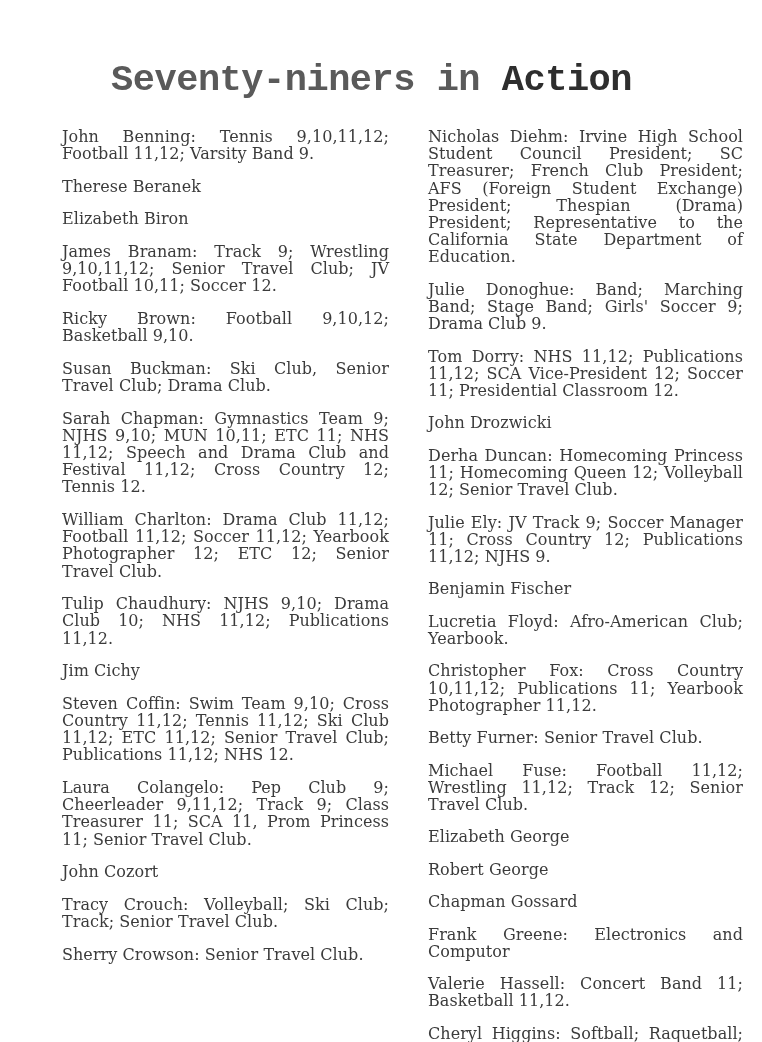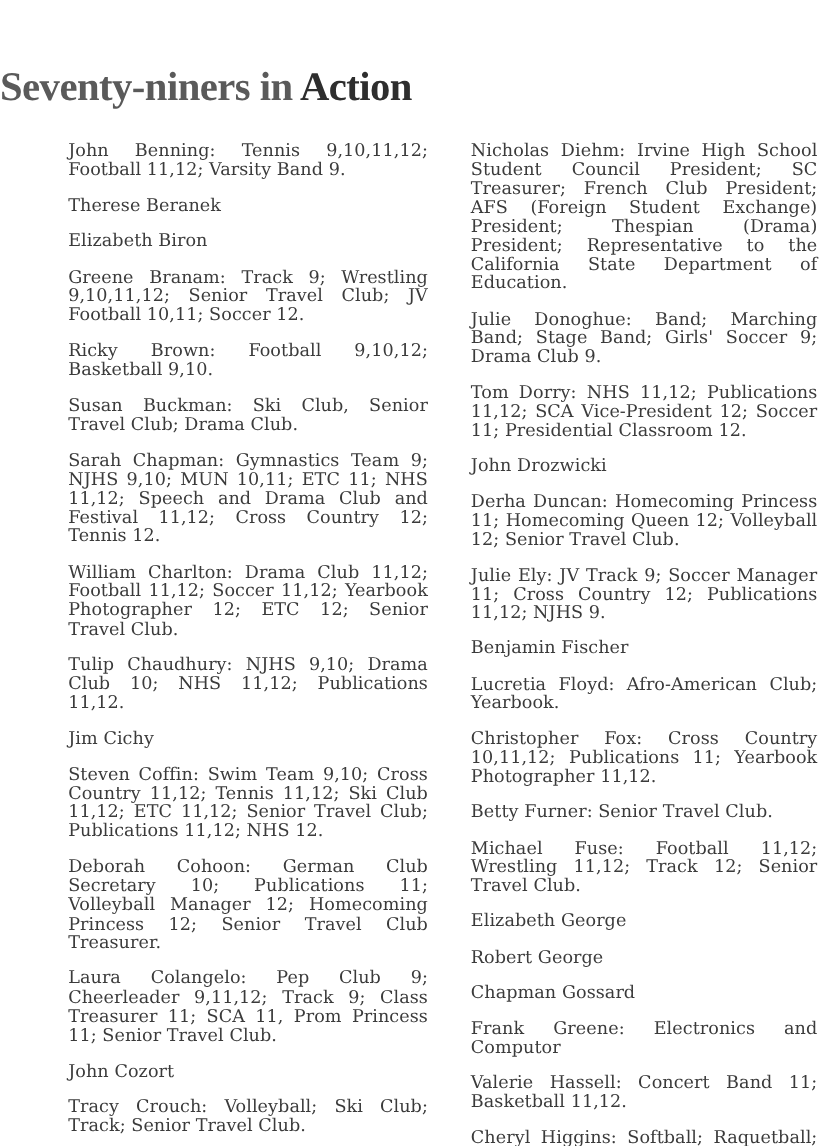--- a/index.html
+++ b/index.html
@@ -13,22 +13,22 @@
     position: relative;
     overflow: hidden;
     font-family: "DejaVu Serif", "Liberation Serif", serif;
     color: #3a3a3a;
   }
   .title {
     position: absolute;
     top: 52px;
     left: 0;
     width: 632px;
-    text-align: left;
-    font-family: Liberation Serif, serif;
+    text-align: right;
+    font-family: Liberation Mono, monospace;
     font-weight: bold;
     font-size: 37px;
     letter-spacing: -0.5px;
     color: #5a5a5a;
     line-height: 56px;
     margin: 0;
   }
   .title .accent {
     color: #2e2e2e;
   }
@@ -61,29 +61,28 @@
 </style>
 </head>
 <body>
 
 <h1 class="title"><span>Seventy-niners in </span><span class="accent">Action</span></h1>
 
 <div class="column col-left">
     <p class="entry"><span class="name">John Benning</span><span>: </span><span class="activities">Tennis 9,10,11,12; Football 11,12; Varsity Band 9.</span></p>
     <p class="entry"><span class="name">Therese Beranek</span></p>
     <p class="entry"><span class="name">Elizabeth Biron</span></p>
-    <p class="entry"><span class="name">Greene Branam</span><span>: </span><span class="activities">Track 9; Wrestling 9,10,11,12; Senior Travel Club; JV Football 10,11; Soccer 12.</span></p>
+    <p class="entry"><span class="name">James Branam</span><span>: </span><span class="activities">Track 9; Wrestling 9,10,11,12; Senior Travel Club; JV Football 10,11; Soccer 12.</span></p>
     <p class="entry"><span class="name">Ricky Brown</span><span>: </span><span class="activities">Football 9,10,12; Basketball 9,10.</span></p>
     <p class="entry"><span class="name">Susan Buckman</span><span>: </span><span class="activities">Ski Club, Senior Travel Club; Drama Club.</span></p>
     <p class="entry"><span class="name">Sarah Chapman</span><span>: </span><span class="activities">Gymnastics Team 9; NJHS 9,10; MUN 10,11; ETC 11; NHS 11,12; Speech and Drama Club and Festival 11,12; Cross Country 12; Tennis 12.</span></p>
     <p class="entry"><span class="name">William Charlton</span><span>: </span><span class="activities">Drama Club 11,12; Football 11,12; Soccer 11,12; Yearbook Photographer 12; ETC 12; Senior Travel Club.</span></p>
     <p class="entry"><span class="name">Tulip Chaudhury</span><span>: </span><span class="activities">NJHS 9,10; Drama Club 10; NHS 11,12; Publications 11,12.</span></p>
     <p class="entry"><span class="name">Jim Cichy</span></p>
     <p class="entry"><span class="name">Steven Coffin</span><span>: </span><span class="activities">Swim Team 9,10; Cross Country 11,12; Tennis 11,12; Ski Club 11,12; ETC 11,12; Senior Travel Club; Publications 11,12; NHS 12.</span></p>
-    <p class="entry"><span class="name">Deborah Cohoon</span><span>: </span><span class="activities">German Club Secretary 10; Publications 11; Volleyball Manager 12; Homecoming Princess 12; Senior Travel Club Treasurer.</span></p>
     <p class="entry"><span class="name">Laura Colangelo</span><span>: </span><span class="activities">Pep Club 9; Cheerleader 9,11,12; Track 9; Class Treasurer 11; SCA 11, Prom Princess 11; Senior Travel Club.</span></p>
     <p class="entry"><span class="name">John Cozort</span></p>
     <p class="entry"><span class="name">Tracy Crouch</span><span>: </span><span class="activities">Volleyball; Ski Club; Track; Senior Travel Club.</span></p>
     <p class="entry"><span class="name">Sherry Crowson</span><span>: </span><span class="activities">Senior Travel Club.</span></p>
   </div>
 <div class="column col-right">
     <p class="entry"><span class="name">Nicholas Diehm</span><span>: </span><span class="activities">Irvine High School Student Council President; SC Treasurer; French Club President; AFS (Foreign Student Exchange) President; Thespian (Drama) President; Representative to the California State Department of Education.</span></p>
     <p class="entry"><span class="name">Julie Donoghue</span><span>: </span><span class="activities">Band; Marching Band; Stage Band; Girls' Soccer 9; Drama Club 9.</span></p>
     <p class="entry"><span class="name">Tom Dorry</span><span>: </span><span class="activities">NHS 11,12; Publications 11,12; SCA Vice-President 12; Soccer 11; Presidential Classroom 12.</span></p>
     <p class="entry"><span class="name">John Drozwicki</span></p>

